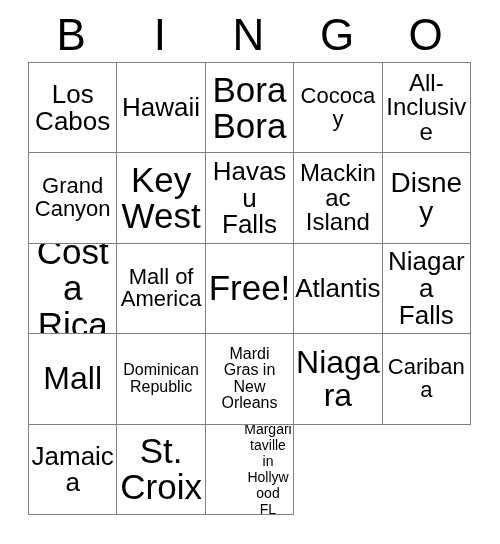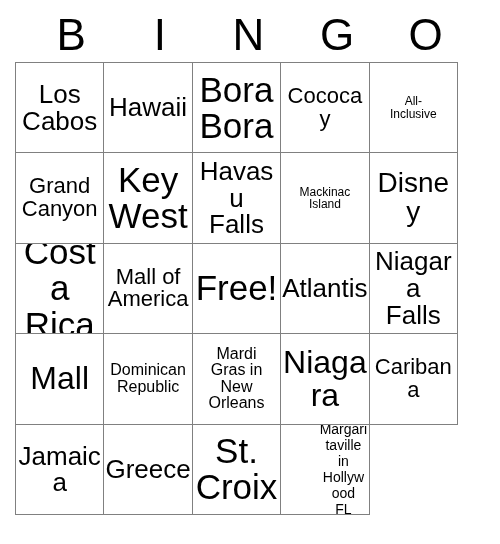--- a/index.html
+++ b/index.html
@@ -42,21 +42,21 @@
     line-height: 1;
     font-weight: 400;
     letter-spacing: 0;
     color: #000000;
     user-select: none;
   }
 
   
   #bingo-grid {
     position: absolute;
-    left: 15px;
+    left: 28px;
     top: 62px;
     width: 443px;
     height: 453px;
     display: grid;
     grid-template-columns: repeat(5, 1fr);
     grid-template-rows: repeat(5, 1fr);
     border-top: 1px solid #808080;
     border-left: 1px solid #808080;
     box-sizing: border-box;
     background: #ffffff;
@@ -81,21 +81,21 @@
     white-space: pre-line;
     word-break: break-word;
   }
 
   
   .fs-xxl .cell-text { font-size: 35px; }
   .fs-xl  .cell-text { font-size: 32px; }
   .fs-lg  .cell-text { font-size: 28px; }
   .fs-md  .cell-text { font-size: 26px; }
   .fs-sm  .cell-text { font-size: 22px; }
-  .fs-xs  .cell-text { font-size: 12px; }
+  .fs-xs  .cell-text { font-size: 24px; }
   .fs-xxs .cell-text { font-size: 16px; }
   .fs-tiny .cell-text { font-size: 14px; line-height: 1.15; padding-left: 37px; }
 </style>
 </head>
 <body style="background: rgb(255, 255, 255); color: rgb(0, 0, 0);">
 
 <div id="bingo-card">
 
   <div id="bingo-header">
     <div class="header-letter">B</div>
@@ -181,23 +181,20 @@
     <div class="bingo-cell fs-xl" style="border-right-color: rgb(128, 128, 128); border-bottom-color: rgb(128, 128, 128);">
       <span class="cell-text">Niagara</span>
     </div>
 
     <div class="bingo-cell fs-sm" style="border-right-color: rgb(128, 128, 128); border-bottom-color: rgb(128, 128, 128);">
       <span class="cell-text">Caribana</span>
     </div>
     <div class="bingo-cell fs-md" style="border-right-color: rgb(128, 128, 128); border-bottom-color: rgb(128, 128, 128);">
       <span class="cell-text">Jamaica</span>
     </div>
-    <div class="bingo-cell fs-md" style="border-right-color: rgb(128, 128, 128); border-bottom-color: rgb(128, 128, 128);">
-      <span class="cell-text">Greece</span>
-    </div>
     <div class="bingo-cell fs-xxl" style="border-right-color: rgb(128, 128, 128); border-bottom-color: rgb(128, 128, 128);">
       <span class="cell-text">St.
 Croix</span>
     </div>
     <div class="bingo-cell fs-tiny" style="border-right-color: rgb(128, 128, 128); border-bottom-color: rgb(128, 128, 128);">
       <span class="cell-text">Margaritaville
 in Hollywood
 FL</span>
     </div>
 

